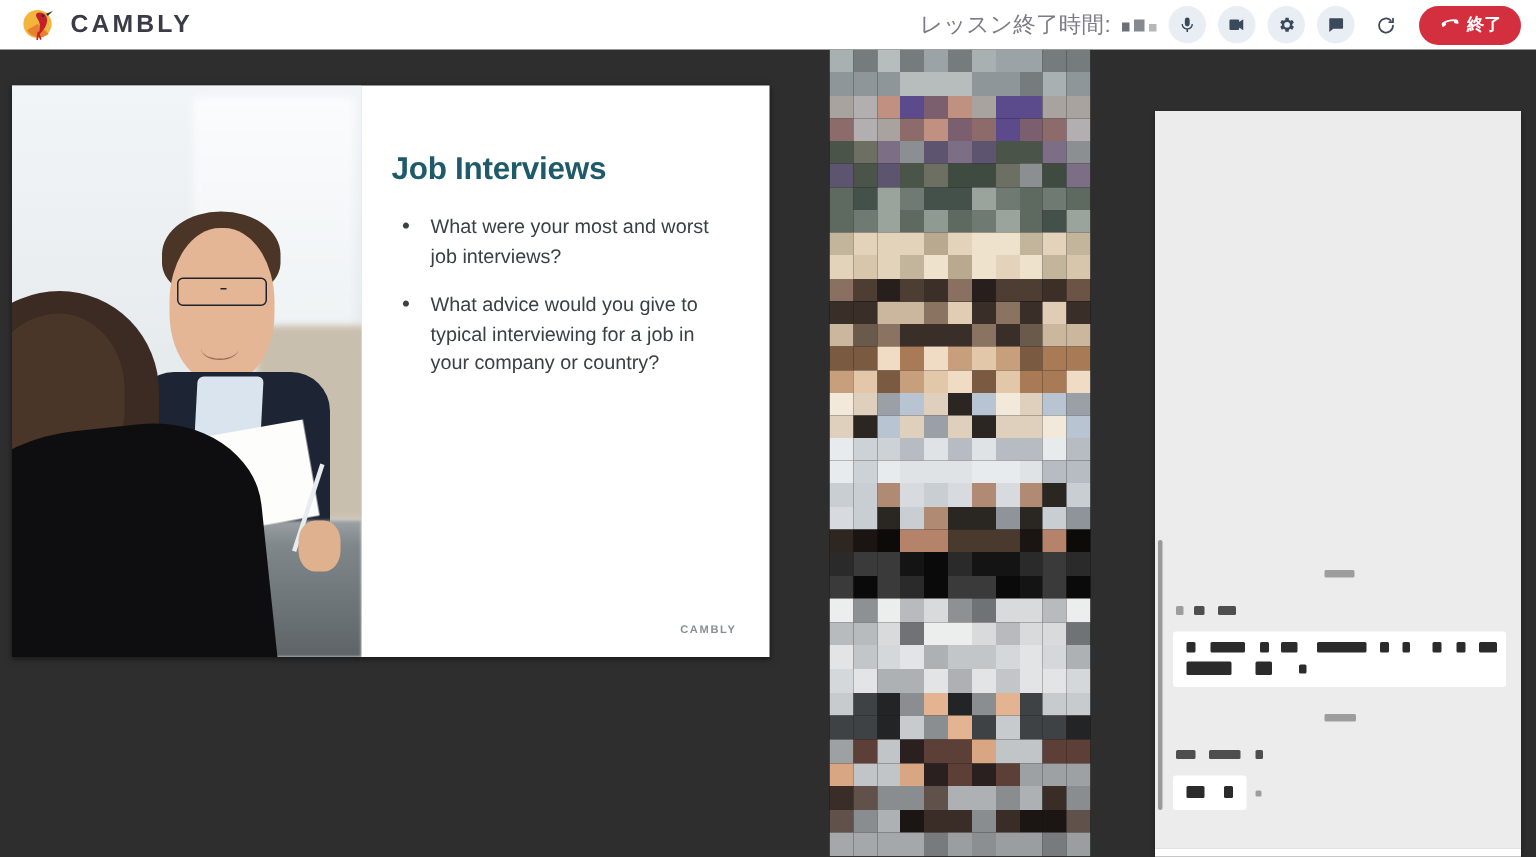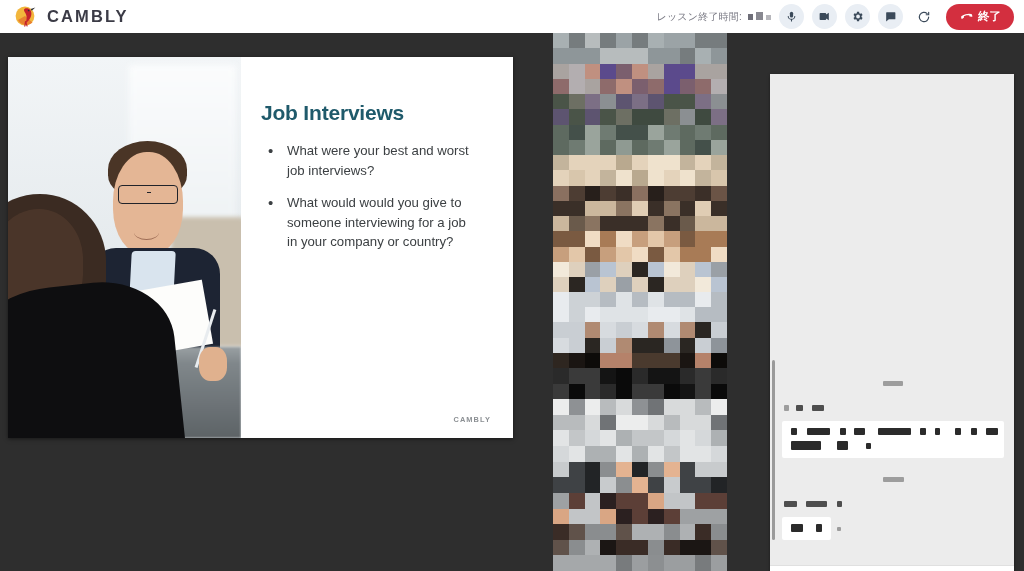--- a/index.html
+++ b/index.html
@@ -26,21 +26,21 @@
   }
   .brand-text {
     font-size: 16.5px; font-weight: 700; letter-spacing: 2.1px;
     color: #3b3b46;
   }
   .topbar-right {
     margin-left: auto; display: flex; align-items: center;
     margin-right: 10px; gap: 8px;
   }
   .timer-label {
-    font-size: 10px; color: #7c7c86; white-space: nowrap;
+    font-size: 15px; color: #7c7c86; white-space: nowrap;
     letter-spacing: .2px;
   }
   .timer-redact { display: inline-flex; align-items: flex-end; gap: 3px; margin-left: 3px; }
   .timer-redact i { display: block; background: #6e6e78; }
   .tr1 { width: 5px; height: 6px; }
   .tr2 { width: 7px; height: 8px; opacity: .82; }
   .tr3 { width: 5px; height: 5px; opacity: .5; }
 
   .iconbtn {
     width: 25px; height: 25px; border-radius: 50%;
@@ -359,22 +359,22 @@
         <div class="ph-hand"></div>
         <div class="ph-w-hair"></div>
         <div class="ph-w-hair2"></div>
         <div class="ph-w-body"></div>
         <div class="ph-blur"></div>
       </div>
 
       <div class="slide-body">
         <div class="slide-title">Job Interviews</div>
         <ul class="slide-list">
-          <li>What were your best and worst job interviews?</li>
-          <li>What would would you give to someone interviewing for a job in your company or country?</li>
+          <li>What were your most and worst job interviews?</li>
+          <li>What advice would you give to typical interviewing for a job in your company or country?</li>
         </ul>
         <div class="slide-wm">CAMBLY</div>
       </div>
     </div>
 
     <div class="videocol">
       <div class="vtile vt1">
         <div class="mosaic" id="m1" style="grid-template-columns: repeat(11, 1fr); grid-template-rows: repeat(11, 1fr);">
             <i style="background: rgb(168, 176, 178);"></i>
             <i style="background: rgb(118, 124, 126);"></i>

